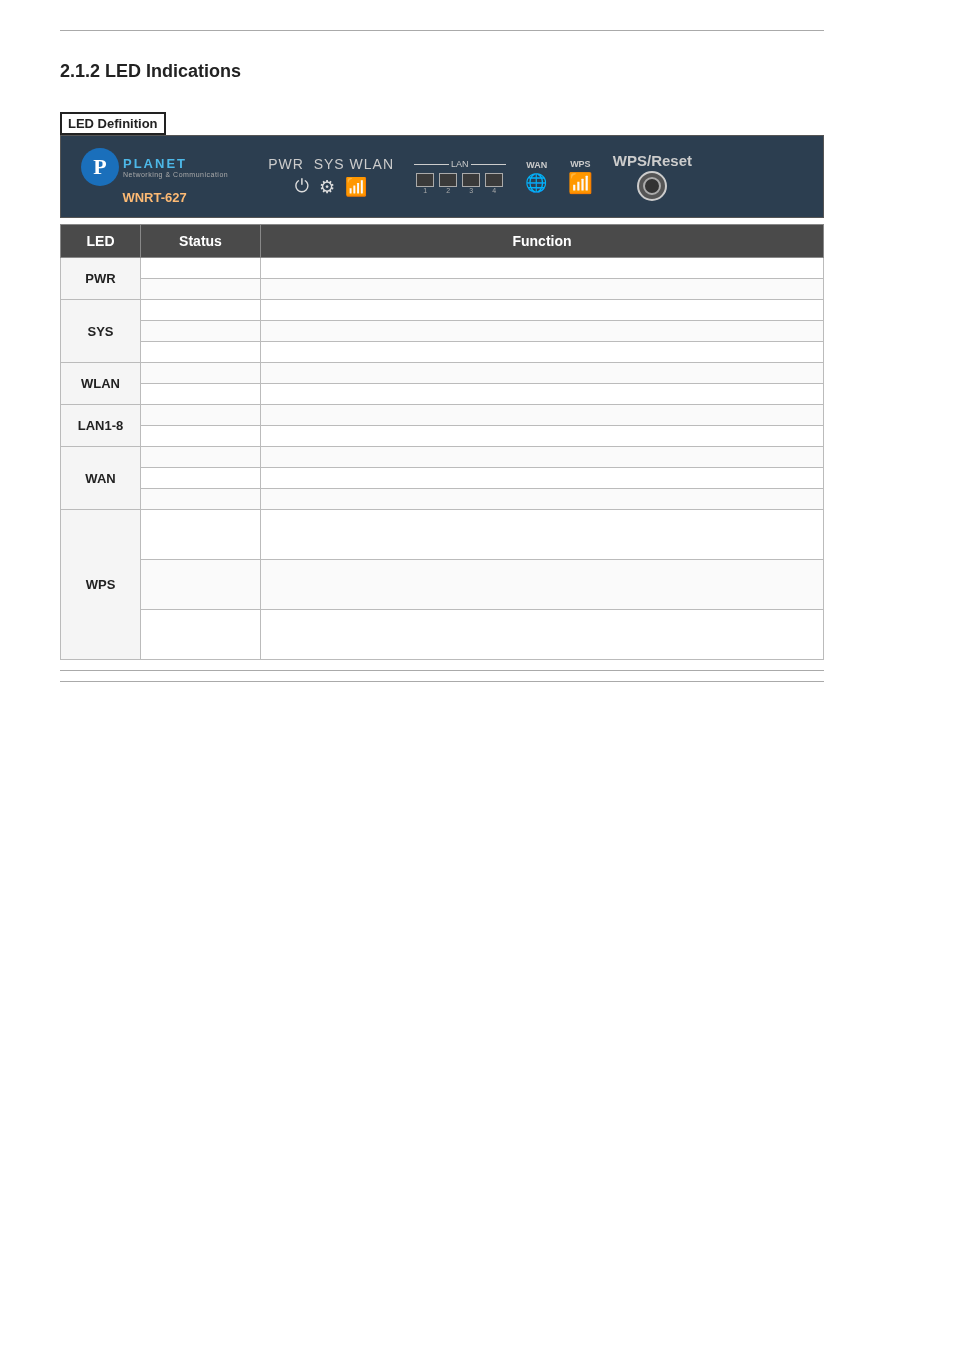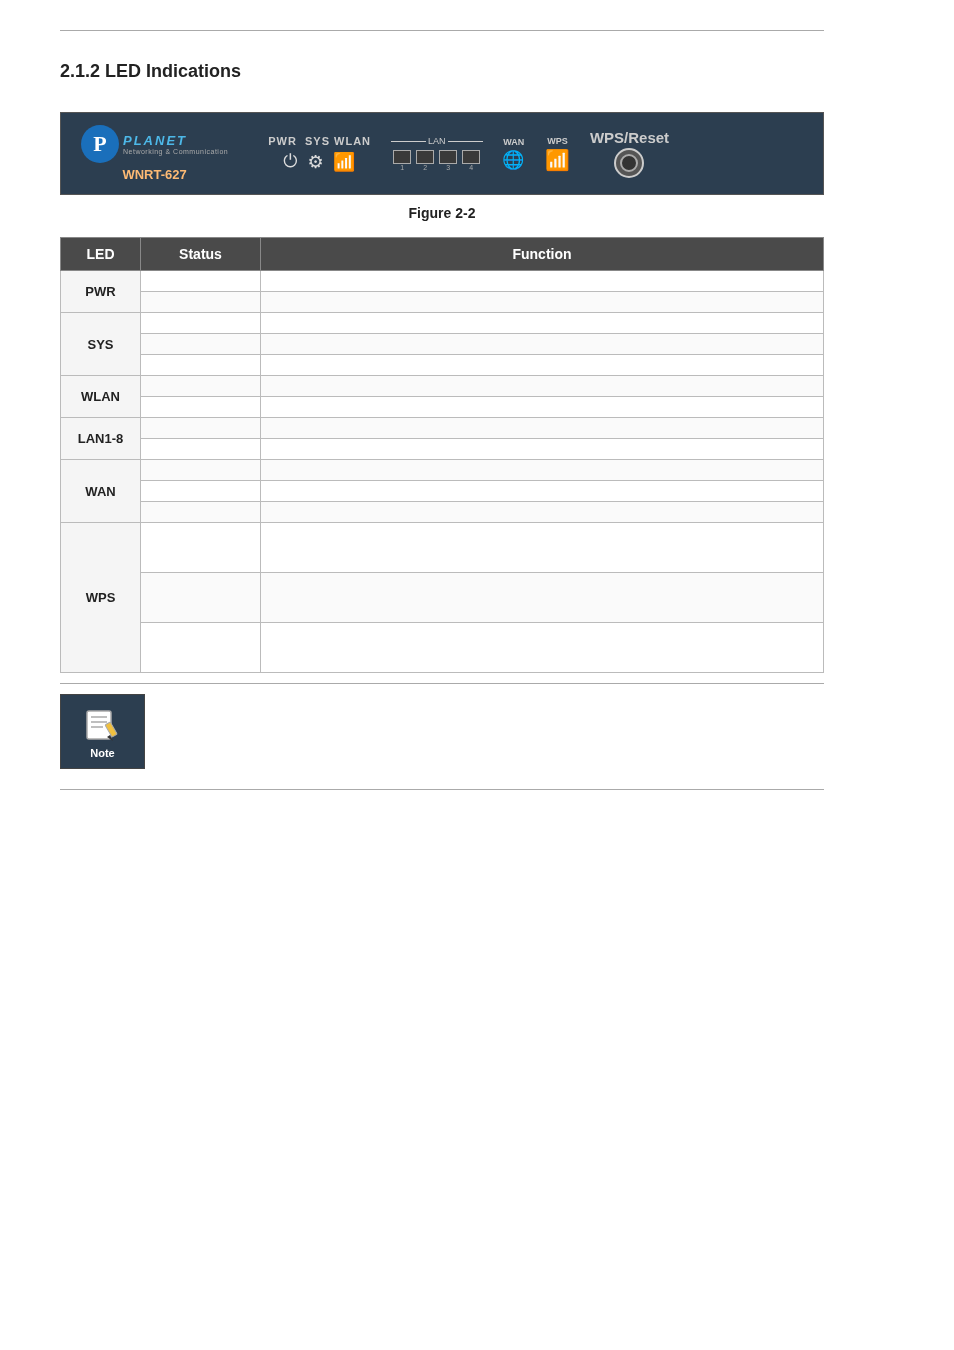--- a/index.html
+++ b/index.html
@@ -78,21 +78,20 @@
       font-weight: bold;
       font-size: 22px;
       font-family: 'Times New Roman', serif;
     }
 
     .brand-name {
       color: #4db8e8;
       font-weight: bold;
       font-size: 13px;
       letter-spacing: 2px;
-      font-style: italic;
     }
 
     .brand-sub {
       color: #aaa;
       font-size: 7px;
       letter-spacing: 0.5px;
     }
 
     .model-name {
       color: #fdba74;
@@ -300,39 +299,42 @@
   </style>
 </head>
 <body>
 
 <div class="page">
 
   <hr class="top-divider">
 
   <div class="section-title">2.1.2  LED Indications</div>
 
+  <div style="margin-bottom: 0;">
+    <span class="led-definition-label">LED Definition</span>
+  </div>
 
   <div class="device-panel">
     <div>
       <div class="brand-logo">
         <div style="display:flex; align-items:center; gap:4px;">
           <div class="logo-circle">
             <span class="logo-p">P</span>
           </div>
           <div>
             <div class="brand-name">PLANET</div>
             <div class="brand-sub">Networking &amp; Communication</div>
           </div>
         </div>
         <div class="model-name">WNRT-627</div>
       </div>
     </div>
 
     <div style="display:flex; flex-direction:column; align-items:center; margin-left:20px;">
-      <div style="color:#ccc; font-size:11px; font-weight:bold; letter-spacing:1px;">PWR&nbsp;&nbsp;SYS&nbsp;WLAN</div>
+      <div style="color:#ccc; font-size:14px; font-weight:normal; letter-spacing:1px;">PWR&nbsp;&nbsp;SYS&nbsp;WLAN</div>
       <div style="display:flex; gap:10px; margin-top:4px;">
         <span style="color:#ddd; font-size:18px;">⏻</span>
         <span style="color:#ddd; font-size:18px;">⚙</span>
         <span style="color:#ddd; font-size:18px;">📶</span>
       </div>
     </div>
 
     <div class="lan-group">
       <div class="lan-label-row">
         <div class="lan-line"></div>
@@ -370,21 +372,20 @@
     </div>
 
     <div class="wps-reset-group">
       <div class="wps-reset-label">WPS/Reset</div>
       <div class="reset-button">
         <span style="width:18px; height:18px; border-radius:50%; border:2px solid #aaa; background:#333;"></span>
       </div>
     </div>
   </div>
 
-  <div class="figure-caption">Figure 2-2</div>
 
   <table class="led-table">
     <thead>
       <tr>
         <th>LED</th>
         <th>Status</th>
         <th>Function</th>
       </tr>
     </thead>
     <tbody>
@@ -459,31 +460,16 @@
       <tr>
         <td class="status-cell" style="height: 50px;"></td>
         <td class="function-cell"></td>
       </tr>
     </tbody>
   </table>
 
 
   <hr class="bottom-divider">
 
-  <div class="note-section">
-    <div class="note-icon">
-      <svg width="40" height="40" viewBox="0 0 40 40">
-
-        <rect x="4" y="6" width="24" height="28" rx="2" fill="#fff" stroke="#aaa" stroke-width="1.5"></rect>
-        <line x1="8" y1="12" x2="24" y2="12" stroke="#aaa" stroke-width="1.5"></line>
-        <line x1="8" y1="17" x2="24" y2="17" stroke="#aaa" stroke-width="1.5"></line>
-        <line x1="8" y1="22" x2="20" y2="22" stroke="#aaa" stroke-width="1.5"></line>
-
-        <rect x="22" y="20" width="6" height="14" rx="1" transform="rotate(-30 22 20)" fill="#f0c040" stroke="#aaa" stroke-width="1"></rect>
-        <polygon points="27,30 30,36 24,32" fill="#333"></polygon>
-      </svg>
-      <div class="note-text-label">Note</div>
-    </div>
-  </div>
 
   <hr class="bottom-divider">
 
 </div>
 
 </body></html>

